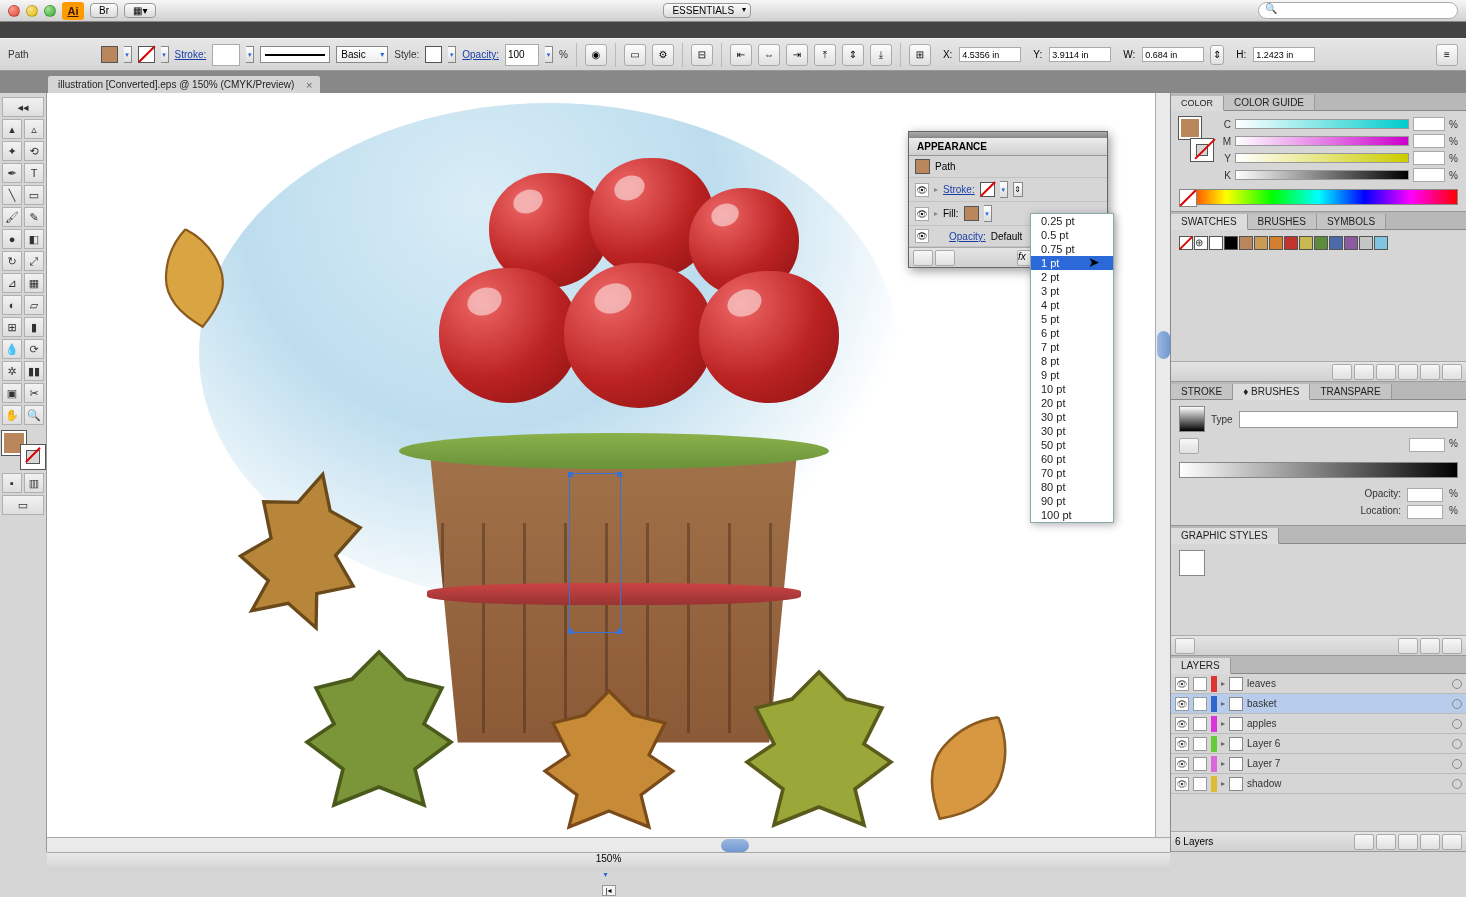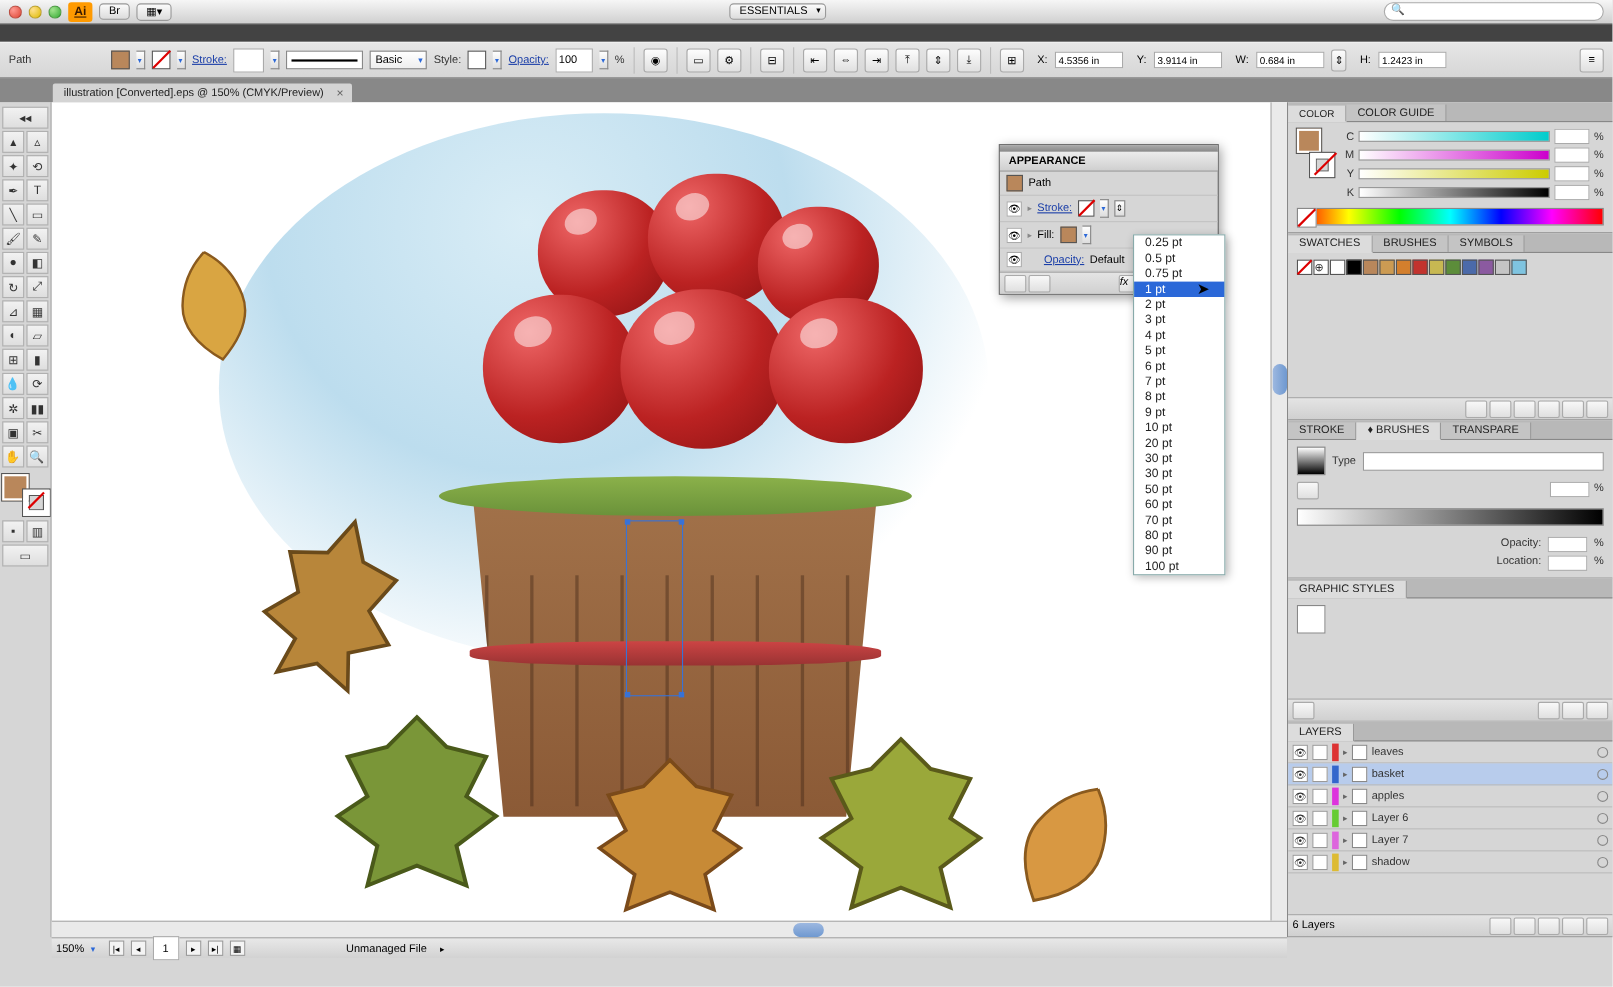--- a/index.html
+++ b/index.html
@@ -94,21 +94,21 @@
 .ap-eye { width: 14px; height: 14px; border: 1px solid #aaa; background: #fff; display: inline-flex; align-items: center; justify-content: center; font-size: 9px; }
 .ap-swatch { width: 15px; height: 15px; border: 1px solid #555; }
 .linklbl { color: #1a3ea8; text-decoration: underline; }
 
 
 .stroke-dd { position: absolute; left: 1030px; top: 173px; width: 84px; background: #fff; border: 1px solid #8aa; z-index: 20; box-shadow: 2px 2px 8px rgba(0,0,0,0.3); margin-top: 40px; }
 .stroke-dd .opt { padding: 1px 10px; font-size: 11px; color: #222; text-align: left; }
 .stroke-dd .opt.sel { background: #2b68d8; color: #fff; }
 
 
-.statusbar { position: absolute; left: 47px; right: 296px; bottom: 26px; height: 19px; background: linear-gradient(#e8e8e8,#d2d2d2); border-top: 1px solid #aaa; display: flex; align-items: center; font-size: 10px; padding: 0 4px; gap: 6px; }
+.statusbar { position: absolute; left: 47px; right: 296px; bottom: 26px; height: 19px; background: linear-gradient(#e8e8e8,#d2d2d2); border-top: 1px solid #aaa; display: flex; align-items: center; font-size: 10px; padding: 0 4px; gap: 6px; flex-direction: column; }
 .nav-btn { width: 14px; height: 14px; border: 1px solid #999; background: #f4f4f4; display: inline-flex; align-items: center; justify-content: center; font-size: 8px; }
 
 
 .art { position: absolute; inset: 0; display: flex; align-items: center; justify-content: center; }
 .basket-scene { position: relative; width: 900px; height: 740px; }
 .sky { position: absolute; top: 0; left: 40px; width: 700px; height: 500px; background: radial-gradient(ellipse at 40% 20%, #d5ebf5, #b5d9ec 40%, #fff 75%); border-radius: 50%; opacity: 0.9; }
 .basket { position: absolute; left: 240px; top: 280px; width: 430px; height: 370px; }
 .basket-body { position: absolute; left: 10px; top: 60px; width: 410px; height: 300px; background: linear-gradient(#a2724a, #8b5a36); border-radius: 0 0 30px 30px / 0 0 60px 60px; clip-path: polygon(5% 0, 95% 0, 88% 100%, 12% 100%); }
 .basket-rim { position: absolute; left: 0; top: 50px; width: 430px; height: 36px; background: linear-gradient(#8bb14a, #6a923a); border-radius: 50%; }
 .basket-band { position: absolute; left: 28px; width: 374px; height: 22px; background: linear-gradient(#c44,#933); border-radius: 40%; }

